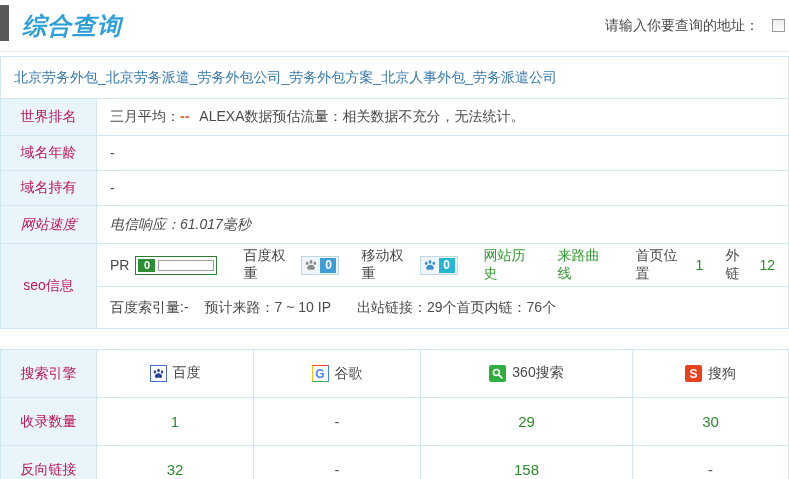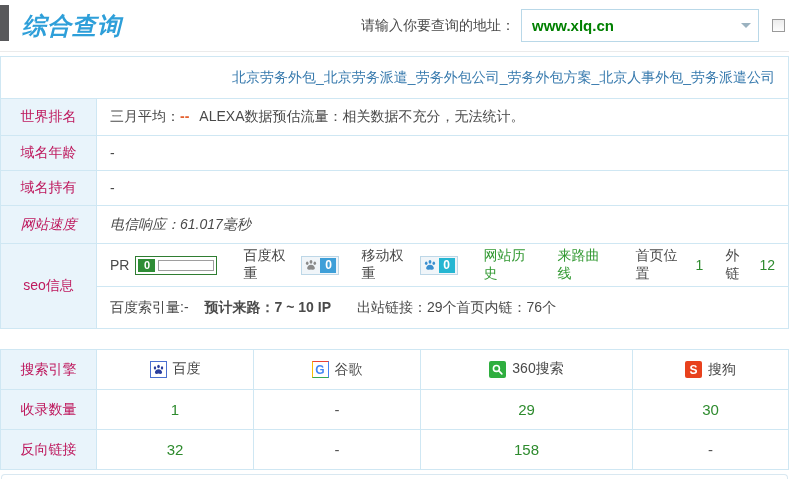--- a/index.html
+++ b/index.html
@@ -18,67 +18,61 @@
   .combo input { border: none; outline: none; flex: 1; min-width: 0; padding: 0 10px; font-weight: bold; color: #008000; font-size: 15px; background: transparent; font-family: inherit; }
   .combo-arrow { width: 24px; height: 100%; display: flex; align-items: center; justify-content: center; cursor: pointer; }
   .combo-arrow i { width: 0; height: 0; border: 5px solid transparent; border-top-color: #9bb2c0; margin-top: 5px; }
   .btn-query { margin-left: 10px; width: 64px; height: 35px; background: linear-gradient(#4cb8e8, #2aa3dd); border: 1px solid #7ecdef; border-radius: 3px; color: #fff; font-size: 14px; letter-spacing: 2px; cursor: pointer; font-family: inherit; }
   .chk { margin-left: 13px; margin-right: 4px; width: 13px; height: 13px; border: 1px solid #9a9a9a; background: linear-gradient(#ececec,#fdfdfd); cursor: pointer; flex: none; }
   
   table { border-collapse: collapse; width: 789px; table-layout: fixed; }
   td { border: 1px solid #cfe7f3; font-size: 14px; color: #4a4a4a; padding: 0 13px; }
   td.lbl { background: #e9f4fb; color: #be185d; text-align: center; padding: 0 4px; }
   .t-info { margin-top: 4px; }
-  .r-title td { height: 42px; text-align: right; color: #3679ad; }
+  .r-title td { height: 42px; text-align: left; color: #3679ad; }
   .r-rank td { height: 37px; }
   .r-age td, .r-holder td { height: 35px; }
   .r-speed td { height: 38px; font-style: italic; }
   .r-seo1 td { height: 43px; }
   .r-seo2 td { height: 42px; }
   .orange { color: #e4602f; font-weight: bold; }
   .note { margin-left: 10px; }
   
   .seo-line { display: flex; align-items: center; }
   .pr-wrap { display: inline-flex; align-items: center; border: 1px solid #2f7d32; background: #fff; padding: 2px; margin-left: 6px; }
   .pr-num { background: #2f8d36; color: #fff; font-size: 11px; font-weight: bold; width: 17px; height: 13px; line-height: 13px; text-align: center; }
   .pr-bar { width: 56px; height: 11px; border: 1px solid #9e9e9e; margin-left: 3px; background: #fff; }
   .wbadge { display: inline-flex; align-items: center; border: 1px solid #bdd7e7; background: #f0f5f9; padding: 1px 2px; margin-left: 6px; }
   .wbadge svg { display: block; }
   .wb-num { display: inline-block; min-width: 16px; padding: 0 2px; margin-left: 2px; background: #3e9fd8; color: #fff; font-weight: bold; font-size: 12px; line-height: 15px; text-align: center; }
   .wb-num.cyan { background: #25b6d2; }
   .glink { color: #339933; text-decoration: none; cursor: pointer; }
   .gval { color: #2e8b2e; }
-  .gap16 { margin-left: 16px; font-weight: bold; } .gap22 { margin-left: 22px; } .gap26 { margin-left: 26px; } .gap8 { margin-left: 8px; }
+  .gap16 { margin-left: 16px; } .gap22 { margin-left: 22px; } .gap26 { margin-left: 26px; } .gap8 { margin-left: 8px; }
   
   .t-eng { margin-top: 20px; }
-  .t-eng td { height: 40px; text-align: center; }
+  .t-eng td { height: 48px; text-align: center; }
   .eng-head { display: inline-flex; align-items: center; justify-content: center; }
   .eng-icon { width: 17px; height: 17px; display: inline-flex; align-items: center; justify-content: center; margin-right: 6px; flex: none; }
   .eng-icon.baidu { background: #fff; border: 1px solid #4a6fd0; }
   .eng-icon.google { background: #fff; border-style: solid; border-width: 1px; border-top-color: #ea4335; border-right-color: #4285f4; border-bottom-color: #34a853; border-left-color: #fbbc05; color: #4285f4; font-weight: bold; font-size: 12px; }
   .eng-icon.s360 { background: #2fae3f; border-radius: 2px; }
   .eng-icon.sogou { background: #e8411d; border-radius: 2px; color: #fff; font-weight: bold; font-size: 12px; }
   .eng-val { font-size: 15px; color: #2e8b2e; }
   .eng-val.muted { color: #555; }
   
   .next-box { margin: 4px 1px 0; height: 6px; border: 1px solid #d9e8f1; border-bottom: none; border-radius: 4px 4px 0 0; }
 </style>
 </head>
 <body>
 
 <div class="header">
   <div class="vbar"></div>
   <div class="app-title">综合查询</div>
   <div class="addr-label">请输入你要查询的地址：</div>
-  <div class="combo">
-    <input type="text" value="www.xlq.cn" style="">
-    <span class="combo-arrow">
-        <i></i>
-      </span>
-  </div>
   <span class="chk"></span>
 </div>
 
 <table class="t-info">
   <colgroup>
       <col style="width:96px">
       <col>
     </colgroup>
   <tbody>
       <tr class="r-title">

